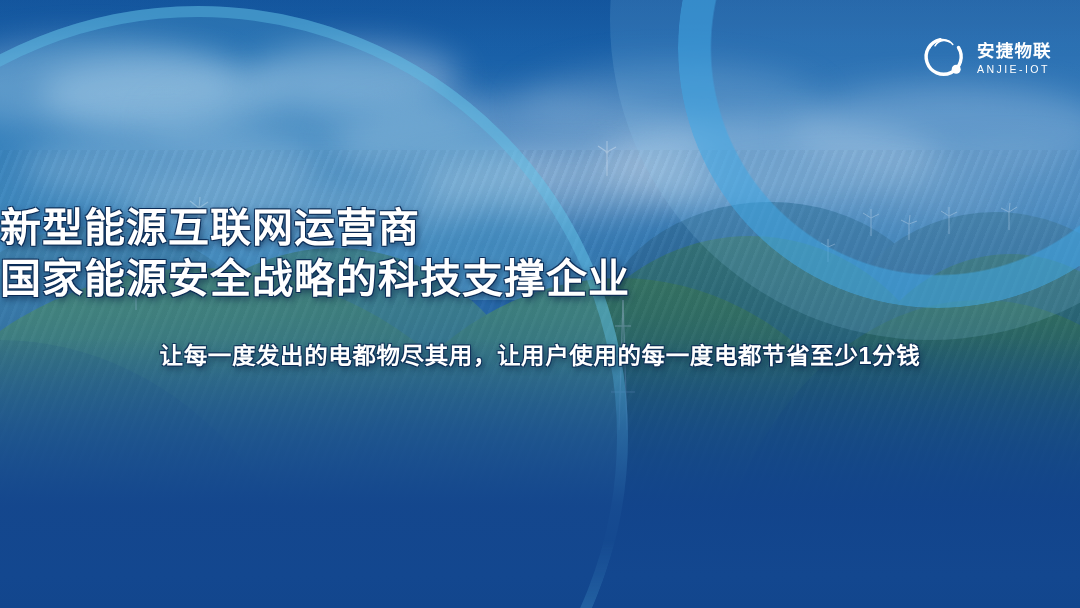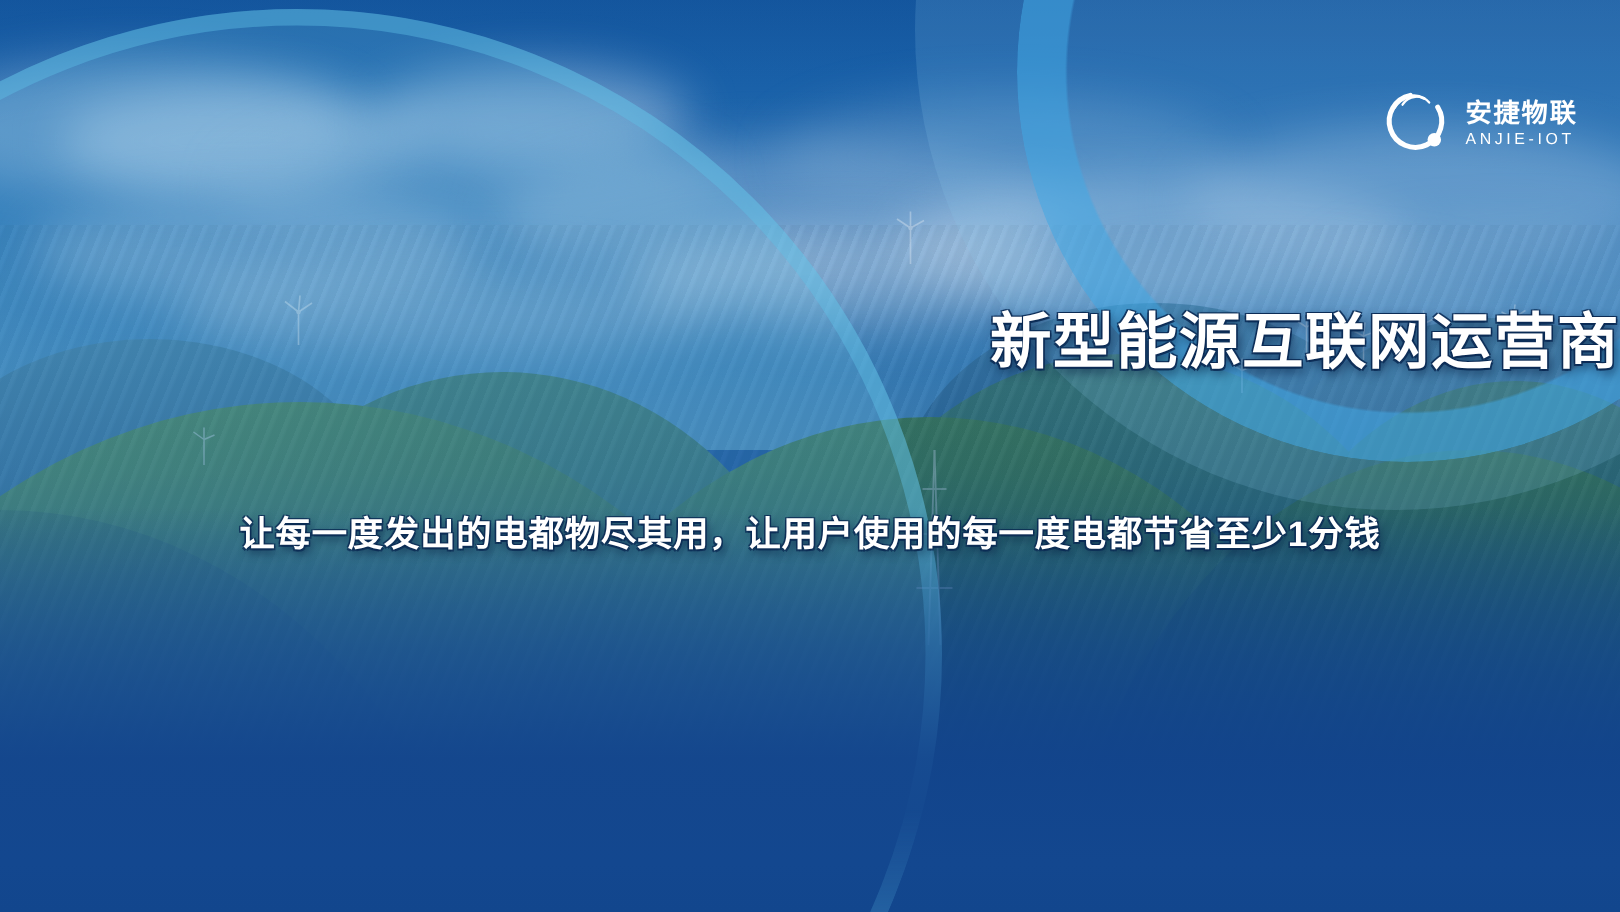--- a/index.html
+++ b/index.html
@@ -135,21 +135,20 @@
   }
 
   
   .logo {
     position: absolute;
     left: 918px;
     top: 34px;
     display: flex;
     align-items: center;
     gap: 9px;
-    margin-top: 24px;
   }
   .logo-mark {
     width: 50px;
     height: 52px;
     flex: 0 0 auto;
   }
   .logo-text {
     display: flex;
     flex-direction: column;
     line-height: 1;
@@ -170,21 +169,21 @@
     margin-top: 4px;
     white-space: nowrap;
   }
 
   
   .headline {
     position: absolute;
     left: 0;
     top: 203px;
     width: 1080px;
-    text-align: right;
+    text-align: left;
     pointer-events: none;
   }
   .headline-line {
     color: #ffffff;
     font-weight: 700;
     letter-spacing: 1px;
     white-space: nowrap;
     text-shadow:
       0 0 1px rgba(10,40,80,0.95),
       1px 1px 0 rgba(12,44,86,0.85),
@@ -381,17 +380,18 @@
       <circle cx="38.2" cy="35.2" r="4.5" fill="#ffffff"></circle>
     </svg>
     <div class="logo-text">
       <span class="logo-cn">安捷物联</span>
       <span class="logo-en">ANJIE-IOT</span>
     </div>
   </div>
 
   <div class="headline">
     <div class="headline-line l1">新型能源互联网运营商</div>
+    <div class="headline-line l2">国家能源安全战略的科技支撑企业</div>
   </div>
 
   <div class="subtitle">让每一度发出的电都物尽其用，让用户使用的每一度电都节省至少1分钱</div>
 
 </div>
 
 </body></html>

